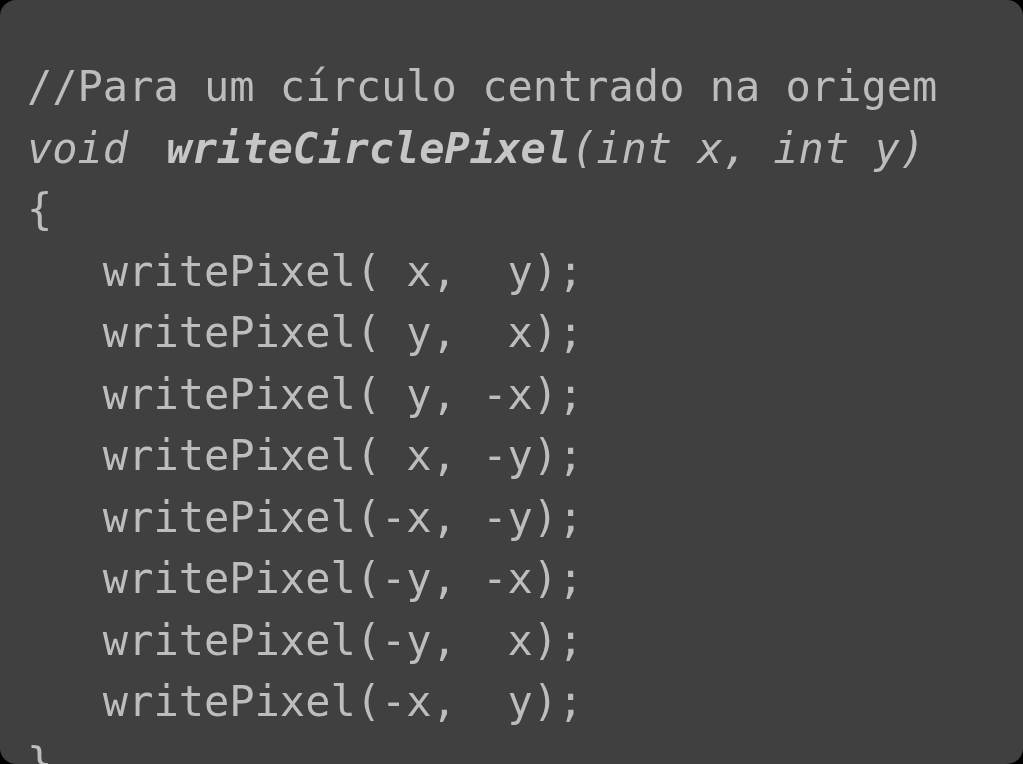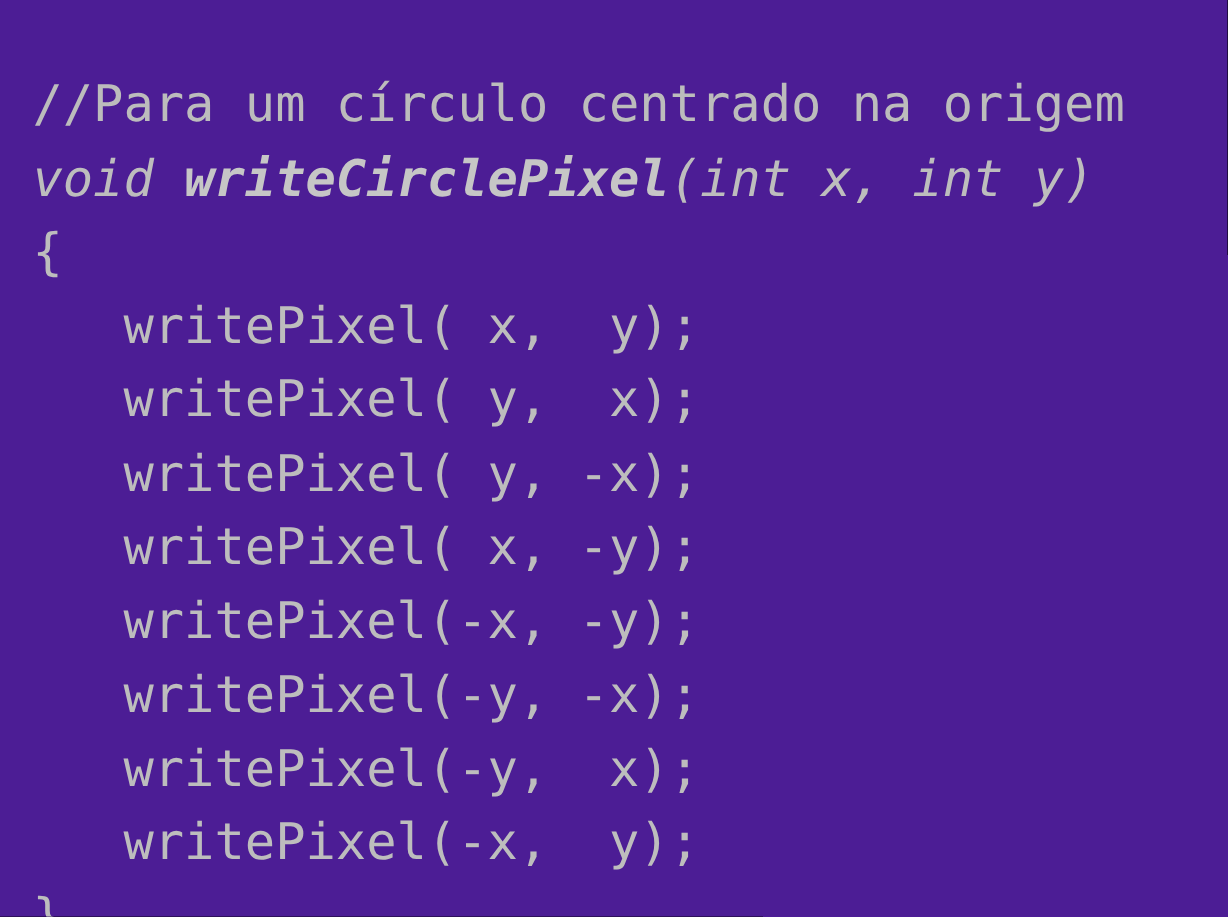--- a/index.html
+++ b/index.html
@@ -6,23 +6,24 @@
   html, body {
     margin: 0;
     padding: 0;
     background: #000000;
   }
 
   #slide {
     position: relative;
     width: 1023px;
     height: 764px;
-    background: #4c1d95;
+    background: #404040;
     overflow: hidden;
     box-sizing: border-box;
+    border-radius: 16px;
   }
 
   #code-block {
     position: absolute;
     left: 0;
     top: 0;
     width: 1023px;
     padding: 14px 0 0 27px;
     box-sizing: border-box;
     font-family: "DejaVu Sans Mono", "Liberation Mono", monospace;
@@ -46,20 +47,21 @@
   }
 
   .seg {
     white-space: pre;
     font-style: italic;
   }
 
   .seg.bold {
     font-weight: bold;
     color: #c6c6c6;
+    margin-left: 13px;
   }
 
   .seg.plain {
     font-weight: normal;
   }
 </style>
 </head>
 <body>
 
 <div id="slide">

